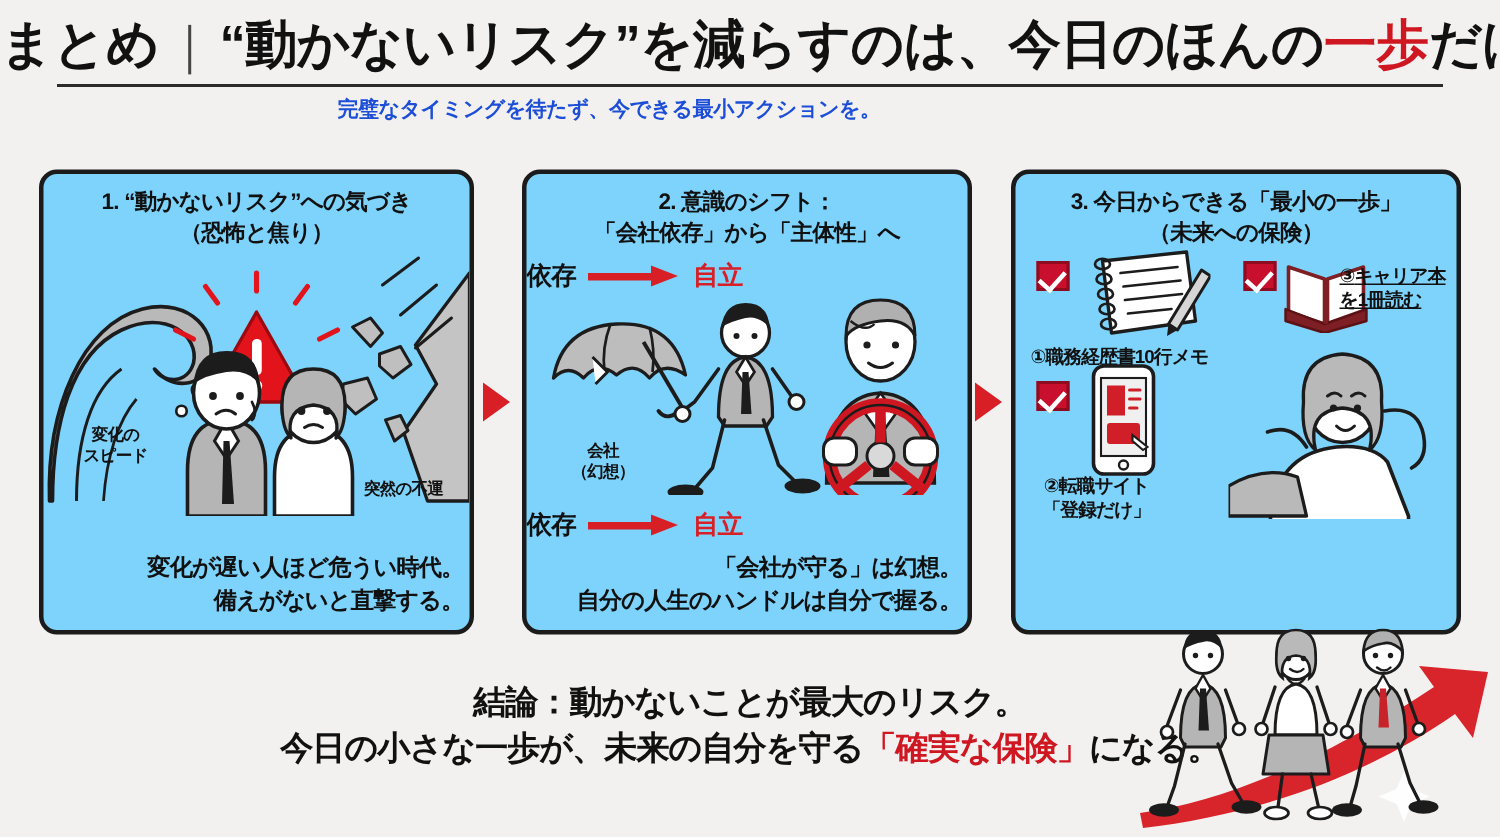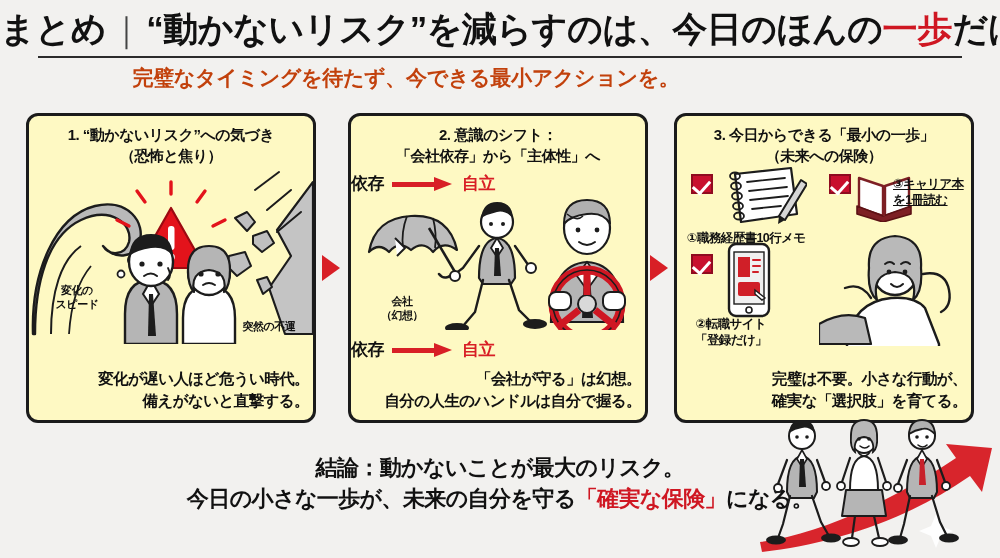--- a/index.html
+++ b/index.html
@@ -61,33 +61,33 @@
     width: 924px;
     height: 2px;
     background: #2b2b2b;
   }
   #subtitle {
     position: absolute;
     left: 0;
     top: 64px;
     width: 812px;
     text-align: center;
-    font-size: 21px;
-    font-weight: bold;
-    color: #c2410c;
+    font-size: 14px;
+    font-weight: bold;
+    color: #1d4ed8;
     letter-spacing: -0.3px;
     white-space: nowrap;
   }
 
   
   .panel {
     position: absolute;
     top: 113px;
     height: 310px;
-    background: #fef9c3;
+    background: #7dd3fc;
     border: 3px solid #1b1b1b;
     border-radius: 12px;
     box-sizing: border-box;
     overflow: hidden;
   }
   #panel-1 { left: 26px;  width: 290px; }
   #panel-2 { left: 348px; width: 300px; }
   #panel-3 { left: 674px; width: 300px; }
 
   .panel-title {
@@ -476,24 +476,20 @@
       <path d="M50 44 q-2 -30 26 -32 q28 2 26 32 q2 24 -8 32 q6 -26 -18 -28 q-24 2 -18 28 q-10 -8 -8 -32 Z" fill="#b9b9b9" stroke="#1c1c1c" stroke-width="2.2" stroke-linejoin="round"></path>
       <path d="M66 40 q5 -4 9 0" fill="none" stroke="#1c1c1c" stroke-width="2" stroke-linecap="round"></path>
       <path d="M82 40 q5 -4 9 0" fill="none" stroke="#1c1c1c" stroke-width="2" stroke-linecap="round"></path>
       <circle cx="70" cy="48" r="2.4" fill="#1c1c1c"></circle>
       <circle cx="86" cy="48" r="2.4" fill="#1c1c1c"></circle>
       <path d="M72 60 q6 6 12 0" fill="none" stroke="#1c1c1c" stroke-width="2" stroke-linecap="round"></path>
       <path d="M104 50 q22 -4 26 16 q3 16 -8 22" fill="none" stroke="#1c1c1c" stroke-width="2.4" stroke-linecap="round"></path>
       <path d="M52 74 q-10 -16 -26 -10" fill="none" stroke="#1c1c1c" stroke-width="2.4" stroke-linecap="round"></path>
     </svg>
 
-    <div class="panel-caption">
-      <div>完璧は不要。小さな行動が、</div>
-      <div>確実な「選択肢」を育てる。</div>
-    </div>
   </div>
 
   <div id="conclusion">
     <span class="concl-line">結論：動かないことが最大のリスク。</span>
     <span class="concl-line"><span>今日の小さな一歩が、未来の自分を守る</span><span class="concl-accent">「確実な保険」</span><span>になる。</span></span>
   </div>
 
   <svg id="walkers" viewBox="0 0 240 140">
     <g>
       <path d="M0 124 C60 116 130 84 196 40 L186 26 L232 30 L222 74 L210 58 C144 104 70 126 2 134 Z" fill="#d8252c"></path>

